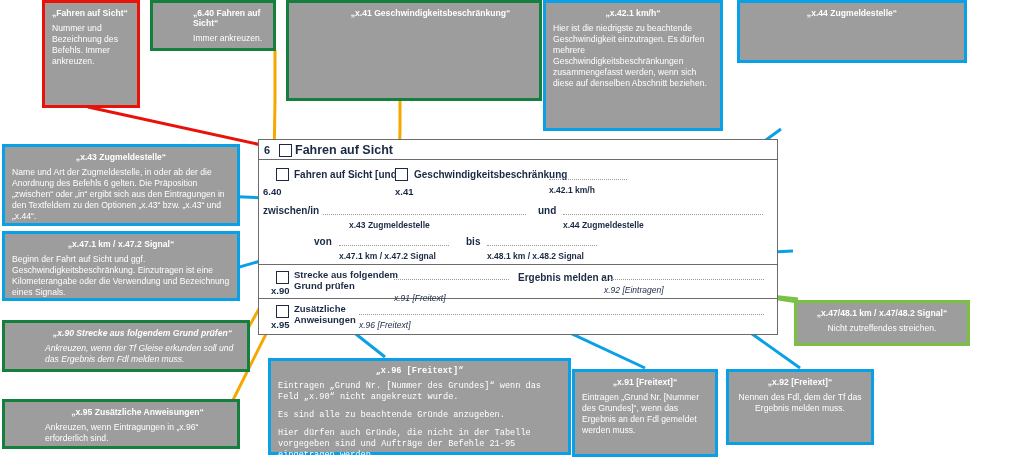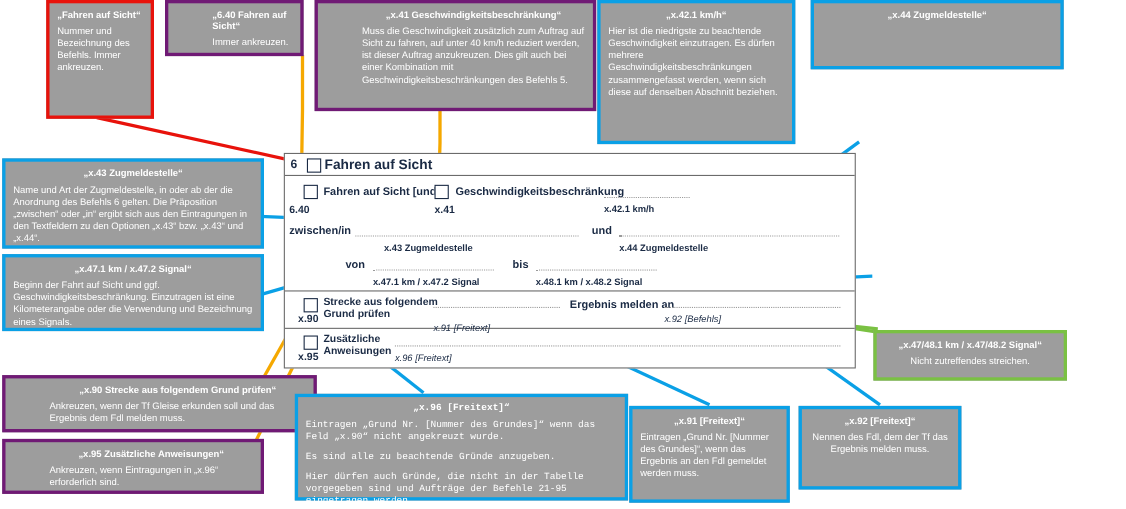--- a/index.html
+++ b/index.html
@@ -10,21 +10,21 @@
   
   #links{position:absolute;left:0;top:0;width:1024px;height:463px;z-index:1;}
 
   
   .callout{position:absolute;z-index:3;background:#9d9d9d;color:#ffffff;
            box-sizing:border-box;padding:5px 7px 6px 7px;}
   .callout .ttl{display:block;font-weight:bold;text-align:center;line-height:1.18;margin-bottom:5px;}
   .callout .bd{display:block;line-height:1.28;}
   .callout .bd + .bd{margin-top:7px;}
   .b-red{border:3px solid #e8120b;}
-  .b-org{border:3px solid #701a75;padding-left:40px;}
+  .b-org{border:3px solid #15803d;padding-left:40px;}
   .b-blu{border:3px solid #0aa0e6;}
   .b-grn{border:3px solid #7ac143;}
   .tleft .ttl{text-align:left;}
 
   
   #form{position:absolute;left:258px;top:139px;width:520px;height:196px;z-index:2;
         background:#ffffff;border:1px solid #6b6b6b;box-sizing:border-box;
         color:#1a2a44;font-size:9.5px;}
   .frow{position:relative;box-sizing:border-box;border-bottom:1px solid #6b6b6b;}
   .frow.last{border-bottom:none;}
@@ -85,21 +85,20 @@
     <span class="bd">Nummer und Bezeichnung des Befehls. Immer ankreuzen.</span>
   </div>
 
   <div class="callout b-org tleft" style="left:150px;top:0px;width:126px;height:51px;font-size:8.6px;">
     <span class="ttl">„6.40 Fahren auf Sicht“</span>
     <span class="bd">Immer ankreuzen.</span>
   </div>
 
   <div class="callout b-org" style="left:286px;top:0px;width:256px;height:101px;font-size:8.6px;">
     <span class="ttl">„x.41 Geschwindigkeitsbeschränkung“</span>
-    <span class="bd">Muss die Geschwindigkeit zusätzlich zum Auftrag auf Sicht zu fahren, auf unter 40 km/h reduziert werden, ist dieser Auftrag anzukreuzen. Dies gilt auch bei einer Kombination mit Geschwindigkeitsbeschränkungen des Befehls 5.</span>
   </div>
 
   <div class="callout b-blu" style="left:543px;top:0px;width:180px;height:131px;font-size:8.6px;">
     <span class="ttl">„x.42.1 km/h“</span>
     <span class="bd">Hier ist die niedrigste zu beachtende Geschwindigkeit einzutragen. Es dürfen mehrere Geschwindigkeitsbeschränkungen zusammengefasst werden, wenn sich diese auf denselben Abschnitt beziehen.</span>
   </div>
 
   <div class="callout b-blu" style="left:737px;top:0px;width:230px;height:63px;font-size:8.6px;">
     <span class="ttl">„x.44 Zugmeldestelle“</span>
   </div>
@@ -107,21 +106,21 @@
   <div class="callout b-blu" style="left:2px;top:144px;width:238px;height:82px;font-size:8.6px;">
     <span class="ttl">„x.43 Zugmeldestelle“</span>
     <span class="bd">Name und Art der Zugmeldestelle, in oder ab der die Anordnung des Befehls 6 gelten. Die Präposition „zwischen“ oder „in“ ergibt sich aus den Eintragungen in den Textfeldern zu den Optionen „x.43“ bzw. „x.43“ und „x.44“.</span>
   </div>
 
   <div class="callout b-blu" style="left:2px;top:231px;width:238px;height:70px;font-size:8.6px;">
     <span class="ttl">„x.47.1 km / x.47.2 Signal“</span>
     <span class="bd">Beginn der Fahrt auf Sicht und ggf. Geschwindigkeitsbeschränkung. Einzutragen ist eine Kilometerangabe oder die Verwendung und Bezeichnung eines Signals.</span>
   </div>
 
-  <div class="callout b-org" style="left:2px;top:341px;width:286px;height:52px;font-size:8.6px;">
+  <div class="callout b-org" style="left:2px;top:320px;width:248px;height:52px;font-size:8.6px;font-style:italic;">
     <span class="ttl">„x.90 Strecke aus folgendem Grund prüfen“</span>
     <span class="bd">Ankreuzen, wenn der Tf Gleise erkunden soll und das Ergebnis dem Fdl melden muss.</span>
   </div>
 
   <div class="callout b-org" style="left:2px;top:399px;width:238px;height:50px;font-size:8.6px;">
     <span class="ttl">„x.95 Zusätzliche Anweisungen“</span>
     <span class="bd">Ankreuzen, wenn Eintragungen in „x.96“ erforderlich sind.</span>
   </div>
 
 
@@ -187,21 +186,21 @@
       <span class="cbx" style="left:17px;top:6px;"></span>
       <span class="wrap2" style="left:35px;top:5px;">
         <span>Strecke aus folgendem</span><br>
         <span>Grund prüfen</span>
       </span>
       <span class="cap s9" style="left:12px;top:20px;font-size:9.5px;">x.90</span>
       <div class="rule" style="left:135px;top:14px;width:115px;"></div>
       <span class="cap ital" style="left:135px;top:28px;">x.91 [Freitext]</span>
       <span class="lbl" style="left:259px;top:7px;">Ergebnis melden an</span>
       <div class="rule" style="left:345px;top:14px;width:160px;"></div>
-      <span class="cap ital" style="left:345px;top:20px;">x.92 [Befehls]</span>
+      <span class="cap ital" style="left:345px;top:20px;">x.92 [Eintragen]</span>
     </div>
 
     <div class="frow r95 last">
       <span class="cbx" style="left:17px;top:6px;"></span>
       <span class="wrap2" style="left:35px;top:5px;">
         <span>Zusätzliche</span><br>
         <span>Anweisungen</span>
       </span>
       <span class="cap s9" style="left:12px;top:20px;font-size:9.5px;">x.95</span>
       <div class="rule" style="left:100px;top:15px;width:405px;"></div>

